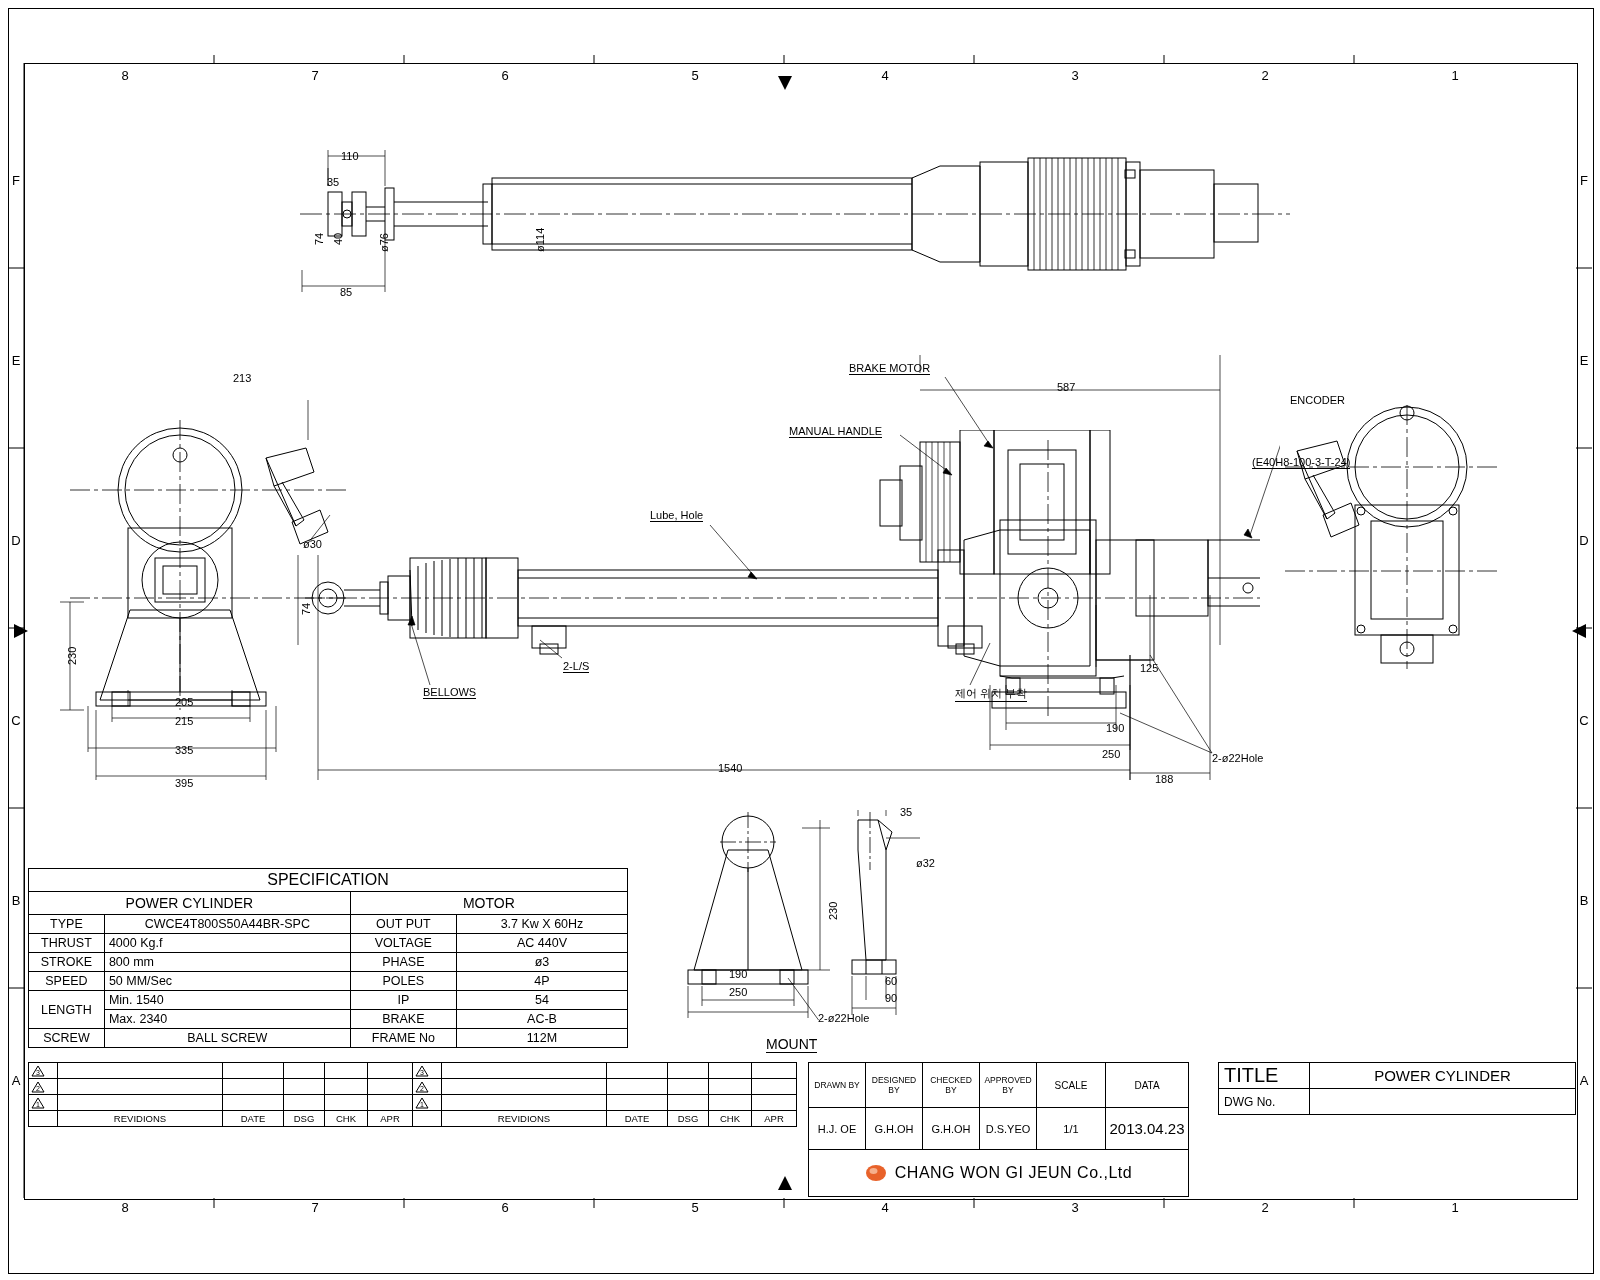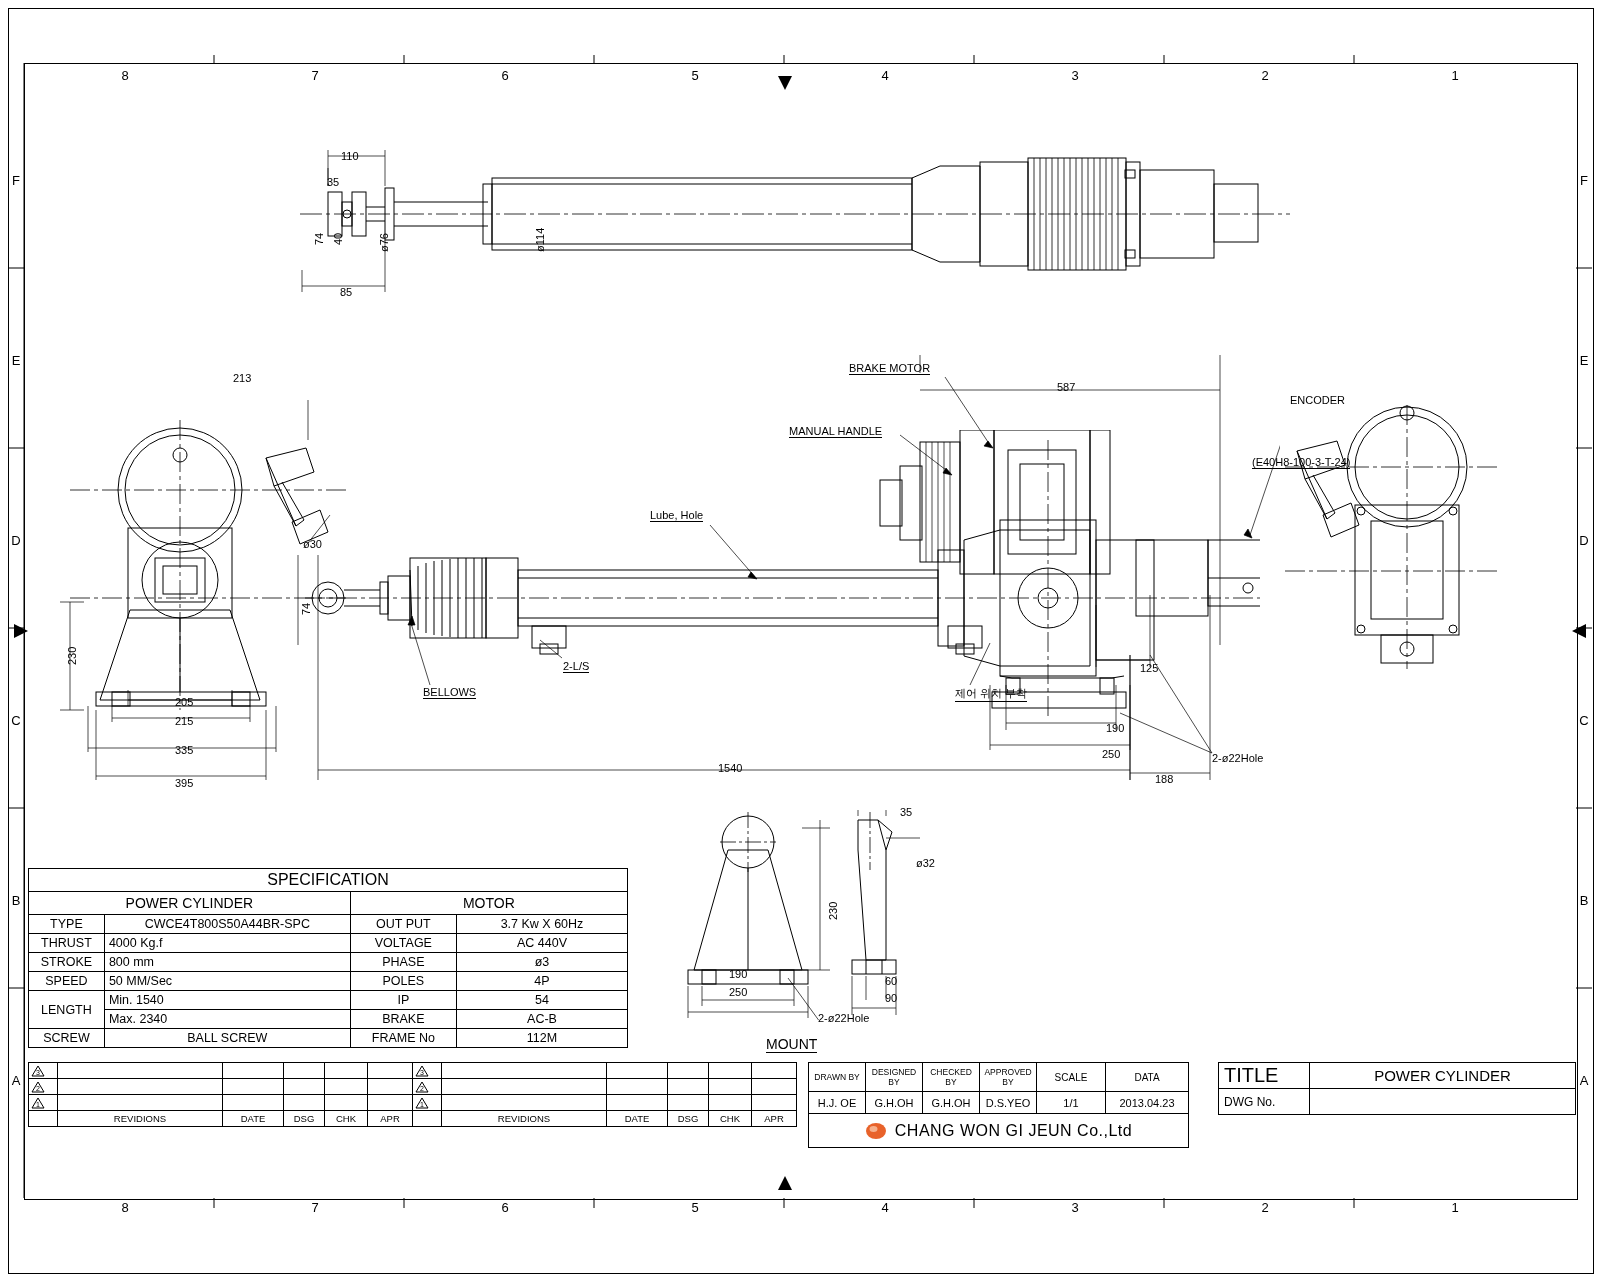--- a/index.html
+++ b/index.html
@@ -16,21 +16,21 @@
   .spec td{border:1px solid #000;height:18px;padding:0 4px;}
   .spec .c{text-align:center;}
   .spec .title{text-align:center;font-size:16px;height:22px;}
   .spec .hdr{text-align:center;font-size:14px;height:22px;}
   
   .revtbl{left:28px;top:1062px;border-collapse:collapse;font-size:9.5px;}
   .revtbl td{border:1px solid #000;padding:0 2px;text-align:center;}
   .titleblock{left:1218px;top:1062px;width:358px;border-collapse:collapse;font-size:12px;}
   .titleblock td{border:1px solid #000;padding:0 5px;}
   .tbl2{left:808px;top:1062px;border-collapse:collapse;font-size:8.5px;}
-  .tbl2 td{border:1px solid #000;text-align:center;padding:4px 2px;}
+  .tbl2 td{border:1px solid #000;text-align:center;padding:12px 2px;}
   .logo-txt{font-size:16px;letter-spacing:.5px;}
   .dim{font-size:11px;font-family:"Liberation Sans",sans-serif;}
   .dimv{font-size:11px;transform:rotate(-90deg);transform-origin:left top;white-space:nowrap;}
   .lbl{font-size:11px;}
   .ul{border-bottom:1px solid #000;}
   svg{display:block;}
 </style>
 </head>
 <body>
 
@@ -609,21 +609,21 @@
       <td style="width:52px;">APPROVED BY</td>
       <td style="width:64px;font-size:10px;">SCALE</td>
       <td style="width:78px;font-size:10px;">DATA</td>
     </tr>
     <tr style="height:22px;">
       <td style="font-size:11px;">H.J. OE</td>
       <td style="font-size:11px;">G.H.OH</td>
       <td style="font-size:11px;">G.H.OH</td>
       <td style="font-size:11px;">D.S.YEO</td>
       <td style="font-size:11px;">1/1</td>
-      <td style="font-size:11px;">2013.04.23</td>
+      <td style="font-size:15px;">2013.04.23</td>
     </tr>
     <tr style="height:34px;">
       <td colspan="6">
         <div style="display:flex;align-items:center;justify-content:center;gap:8px;">
           <span>
             <svg width="22" height="22" viewBox="0 0 22 22">
               <ellipse cx="11" cy="11" rx="10" ry="8" fill="#e8622a"></ellipse>
               <ellipse cx="8.5" cy="9" rx="4" ry="3" fill="#f6b08c"></ellipse>
             </svg>
           </span>

